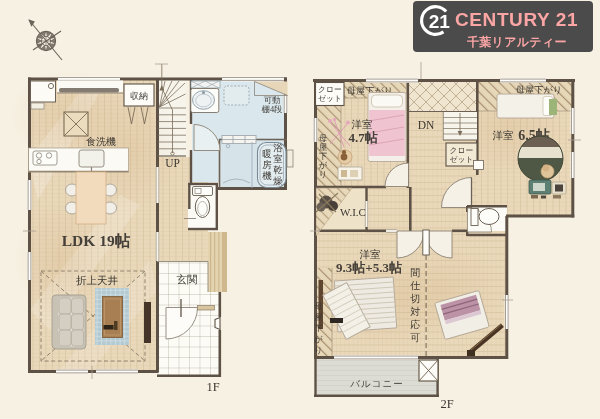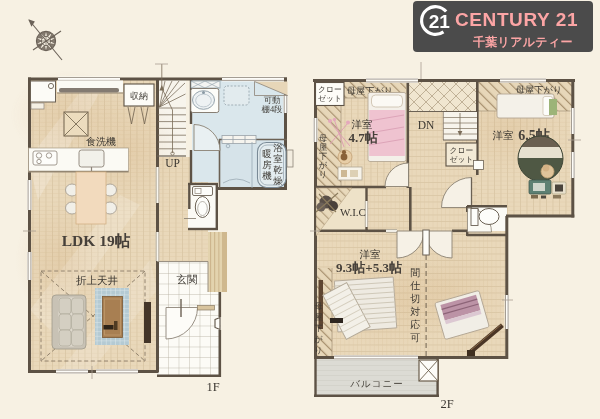--- a/index.html
+++ b/index.html
@@ -5,21 +5,21 @@
   html,body{margin:0;padding:0;}
   body{width:600px;height:419px;background:#f7f1e3;overflow:hidden;
        font-family:"Liberation Serif",serif;}
   #page{position:relative;width:600px;height:419px;}
   svg{position:absolute;left:0;top:0;}
   .logo{position:absolute;left:413px;top:1px;width:180px;height:51px;
         background:#4b4b4b;border-radius:4px;color:#fca5a5;
         font-family:"Liberation Sans",sans-serif;}
   .logo .row1{position:absolute;left:6px;top:3px;}
   .logo .c21text{position:absolute;left:42px;top:8px;font-size:19px;font-weight:bold;letter-spacing:0.6px;text-align:right;}
-  .logo .sub{position:absolute;left:60px;top:33px;font-size:12px;letter-spacing:0.3px;font-weight:bold;}
+  .logo .sub{position:absolute;left:54px;top:33px;font-size:12px;letter-spacing:0.3px;font-weight:bold;}
 </style>
 </head>
 <body>
 <div id="page">
 
 <svg width="600" height="419" viewBox="0 0 600 419">
 <defs>
   <pattern id="pvert" width="6.5" height="4.2" patternUnits="userSpaceOnUse">
     <rect width="6.5" height="4.2" fill="#e9d8ba"></rect>
     <rect y="0" width="6.5" height="0.6" fill="#e2cfae"></rect>

